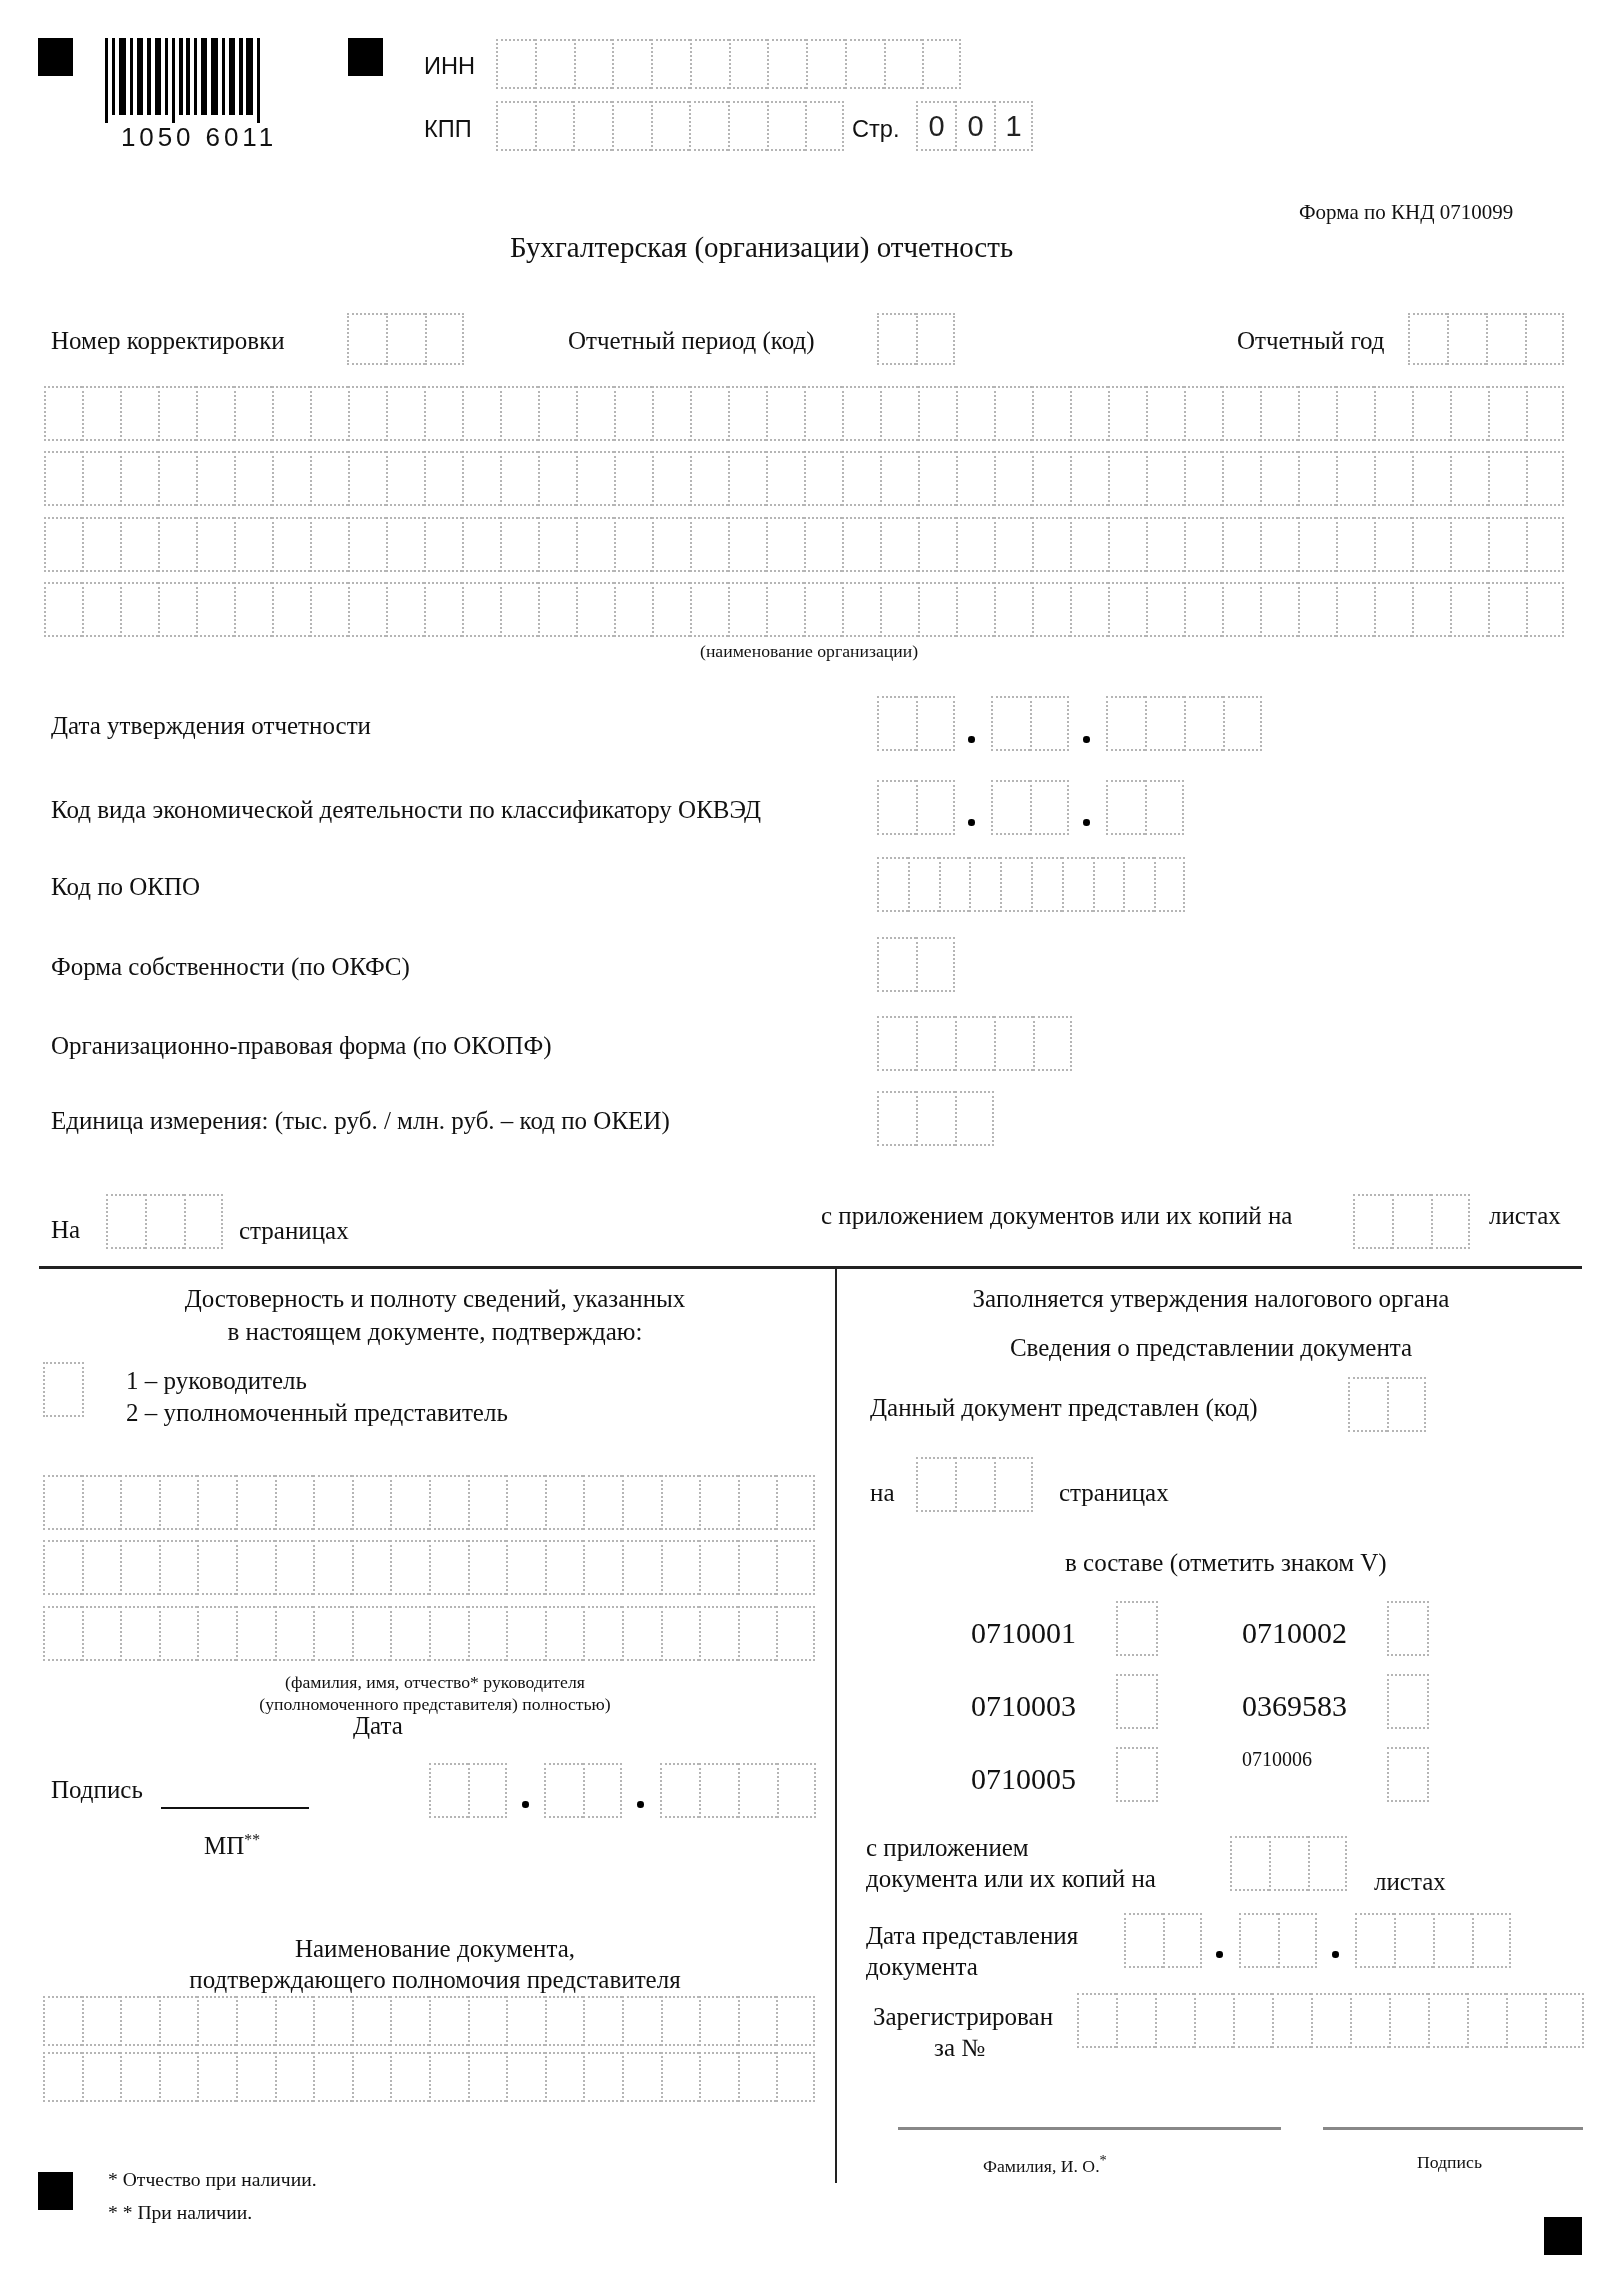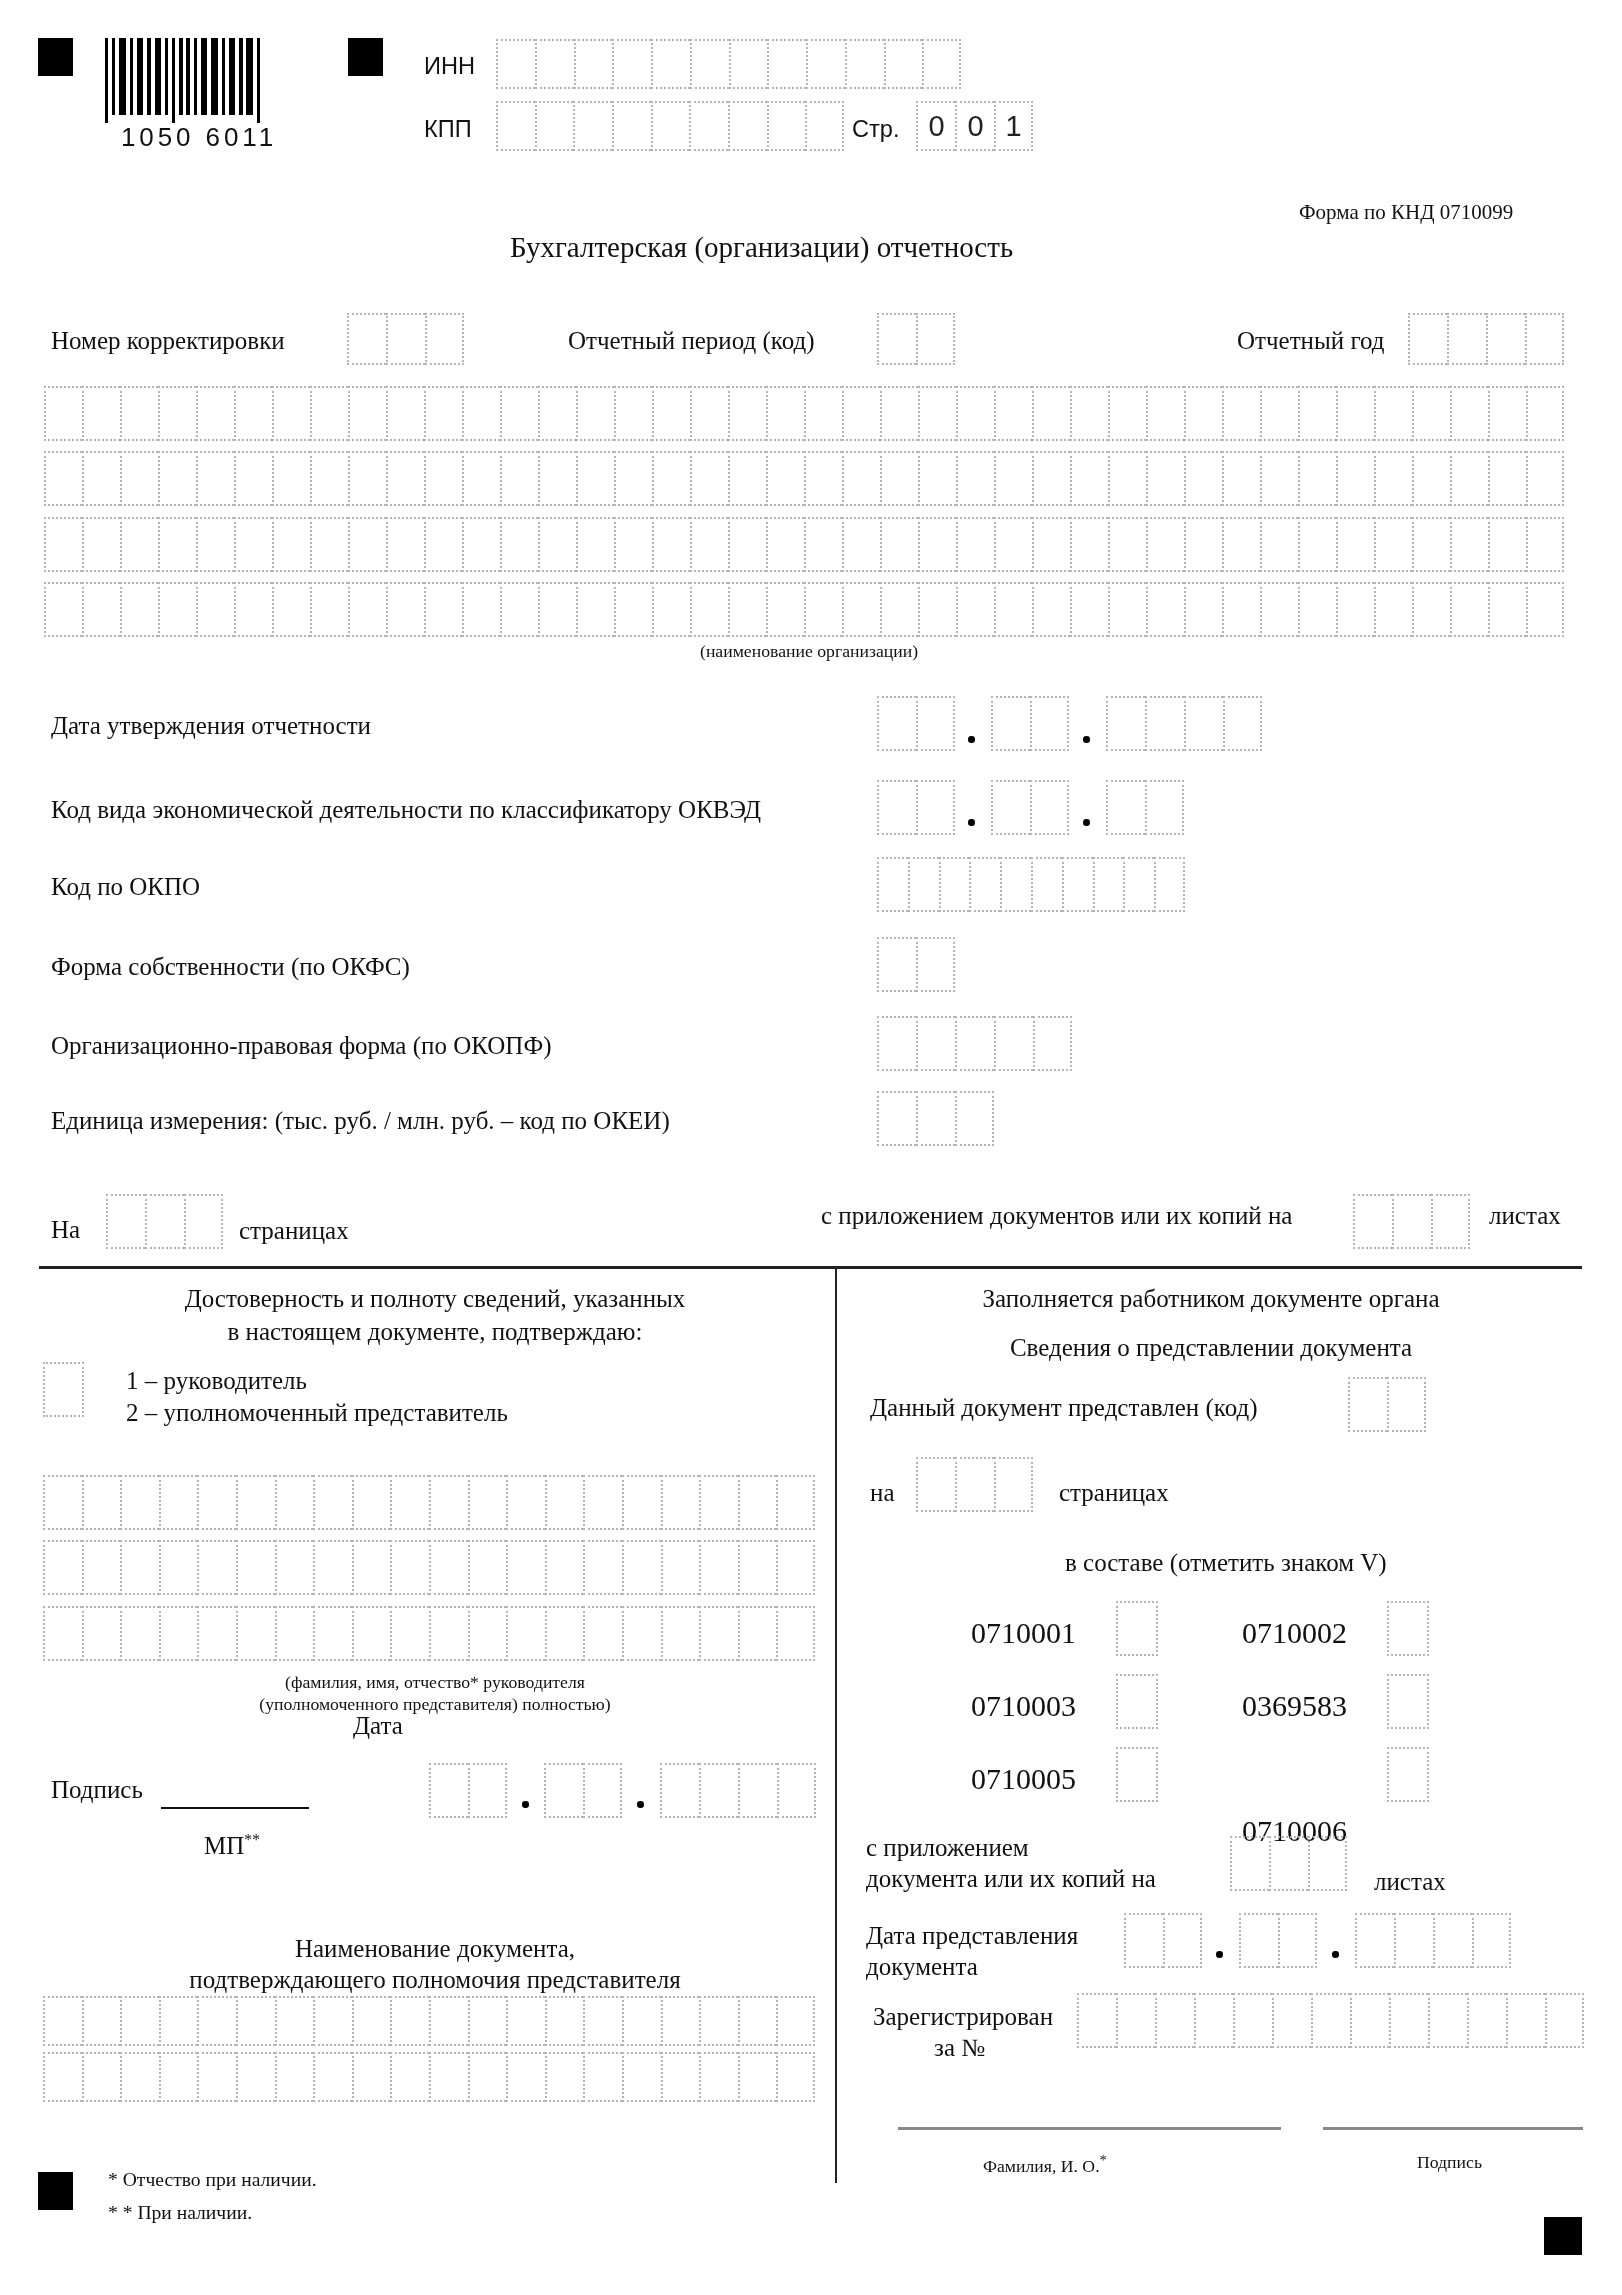--- a/index.html
+++ b/index.html
@@ -526,21 +526,21 @@
       <div class="cell" style="width: 39px;"></div>
       <div class="cell" style="width: 39px;"></div>
       <div class="cell" style="width: 39px;"></div>
       <div class="cell" style="width: 39px;"></div>
     </div>
   </div>
 
 <div class="txt" style="left:108px;top:2170px;font-size:19.6px;">*   Отчество при наличии.</div>
 <div class="txt" style="left:108px;top:2203px;font-size:19.6px;">* * При наличии.</div>
 
-<div class="txt bold center" style="left:838px;width:746px;top:1286px;">Заполняется работником документе органа</div>
+<div class="txt bold center" style="left:838px;width:746px;top:1286px;">Заполняется утверждения налогового органа</div>
 <div class="txt center" style="left:838px;width:746px;top:1335px;">Сведения о представлении документа</div>
 
 <div class="txt" style="left:870px;top:1395px;">Данный документ представлен  (код)</div>
 <div class="cells" style="left:1348px;top:1377px;width:79px;height:55px;">
   <div class="cell" style="width:39px"></div>
     <div class="cell" style="width:39px"></div>
   </div>
 
 <div class="txt" style="left:870px;top:1480px;">на</div>
 <div class="cells" style="left:916px;top:1457px;width:118px;height:55px;">
@@ -567,21 +567,21 @@
   </div>
 <div class="txt bold" style="left:1242px;top:1691px;font-size:30px;">0369583</div>
 <div class="cells" style="left:1387px;top:1674px;width:42px;height:55px;">
     <div class="cell" style="width:42px"></div>
   </div>
 
 <div class="txt bold" style="left:971px;top:1764px;font-size:30px;">0710005</div>
 <div class="cells" style="left:1116px;top:1747px;width:42px;height:55px;">
     <div class="cell" style="width:42px"></div>
   </div>
-<div class="txt bold" style="left:1242px;top:1816px;font-size:30px;">0710006</div>
+<div class="txt bold" style="left:1242px;top:1749px;font-size:20px;">0710006</div>
 <div class="cells" style="left:1387px;top:1747px;width:42px;height:55px;">
     <div class="cell" style="width:42px"></div>
   </div>
 
 <div class="txt" style="left:866px;top:1835px;">с приложением</div>
 <div class="txt" style="left:866px;top:1866px;">документа или их копий на</div>
 <div class="cells" style="left:1230px;top:1836px;width:118px;height:55px;">
   <div class="cell" style="width:39px"></div>
     <div class="cell" style="width:39px"></div>
     <div class="cell" style="width:39px"></div>

